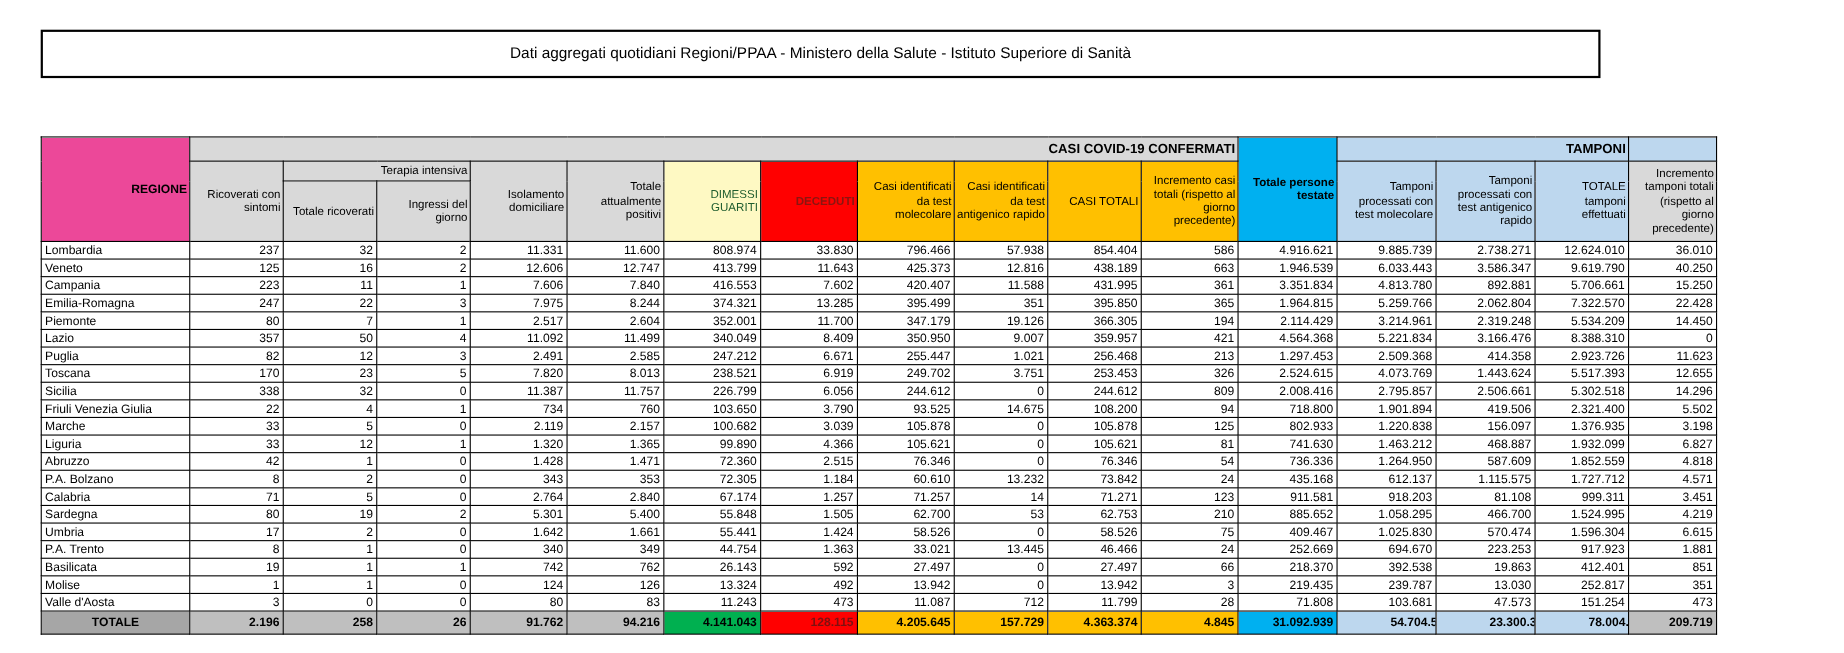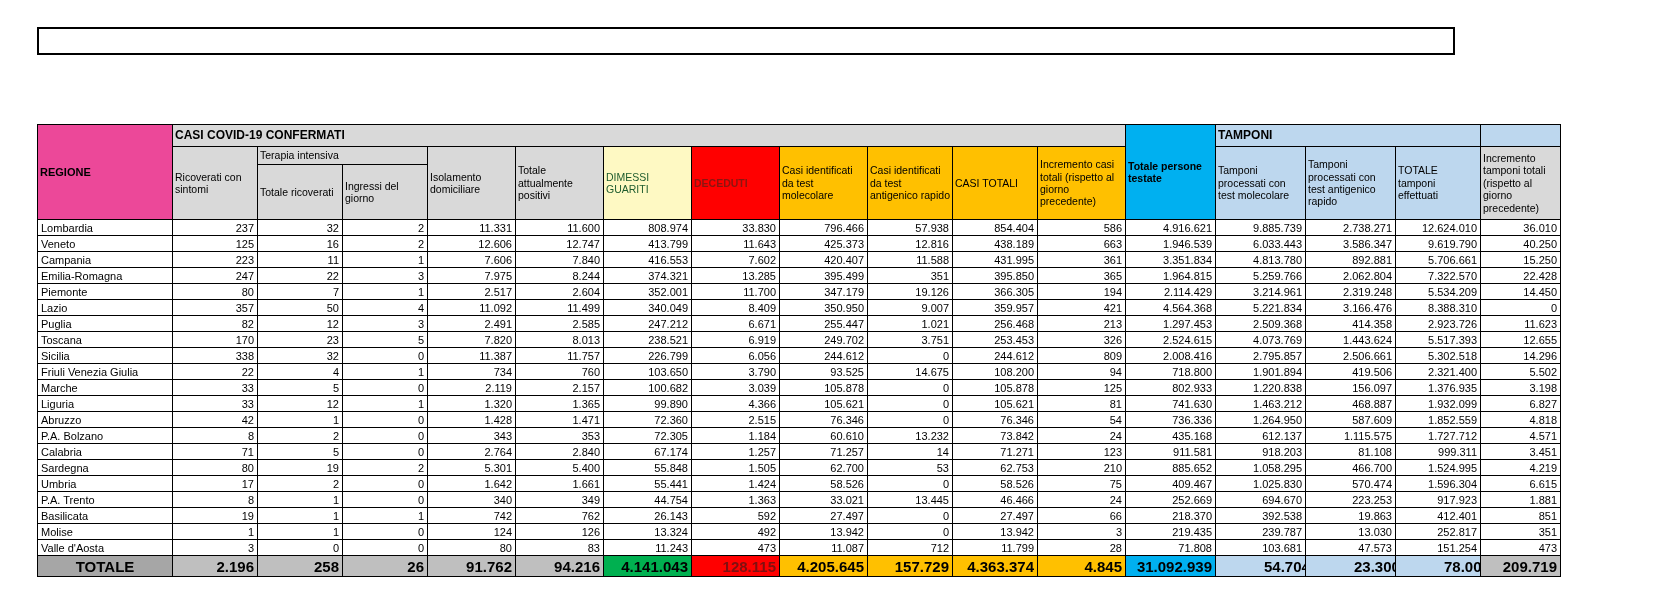--- a/index.html
+++ b/index.html
@@ -30,21 +30,21 @@
   }
   th, td {
     border: 1px solid #000;
     overflow: hidden;
     vertical-align: middle;
   }
   thead th {
     font-size: 10.5px;
     font-weight: normal;
     line-height: 1.18;
-    text-align: left;
+    text-align: right;
     padding: 1px 2px;
     background: #d9d9d9;
   }
   th.h-band   { font-size: 12px; font-weight: bold; height: 22px; }
   th.h-regione{ background: #ec4899; font-weight: bold; font-size: 11px; }
   th.h-terapia{ height: 18px; }
   tr.sub-row  { height: 55px; }
   th.h-green  { background: #fef9c3; color: #1e5c2e; font-weight: normal; }
   th.h-red    { background: #ff0000; color: #8b1510; font-weight: bold; }
   th.h-gold   { background: #ffc000; }
@@ -57,36 +57,37 @@
   tbody td {
     font-size: 11px;
     padding: 0 3px;
     white-space: nowrap;
     background: #fff;
   }
   td.region { text-align: left; }
   td.num    { text-align: right; }
 
   tr.total { height: 21px; }
-  tr.total td { font-weight: bold; font-size: 15px; margin-left: 48px; }
+  tr.total td { font-weight: bold; font-size: 11px; margin-left: 48px; }
   tr.total td:nth-child(1) { background: #a6a6a6; text-align: center; }
   tr.total td:nth-child(n+2):nth-child(-n+6)  { background: #bfbfbf; }
   tr.total td:nth-child(7)  { background: #00b050; }
   tr.total td:nth-child(8)  { background: #ff0000; color: #7f1010; }
   tr.total td:nth-child(n+9):nth-child(-n+12) { background: #ffc000; }
   tr.total td:nth-child(13) { background: #00b0f0; }
   tr.total td:nth-child(n+14):nth-child(-n+16){ background: #bdd7ee; padding-left: 48px; }
   tr.total td:nth-child(17) { background: #bfbfbf; }
 </style>
 </head>
 <body>
 
 <div class="page">
 
   <div class="title-box">
+    <div class="title-line">Dati aggregati quotidiani Regioni/PPAA - Ministero della Salute - Istituto Superiore di Sanità</div>
   </div>
 
   <table class="covid-table">
     <colgroup>
       <col style="width:135px">
         <col style="width:85px">
         <col style="width:85px">
         <col style="width:85px">
       <col style="width:88px">
         <col style="width:88px">

